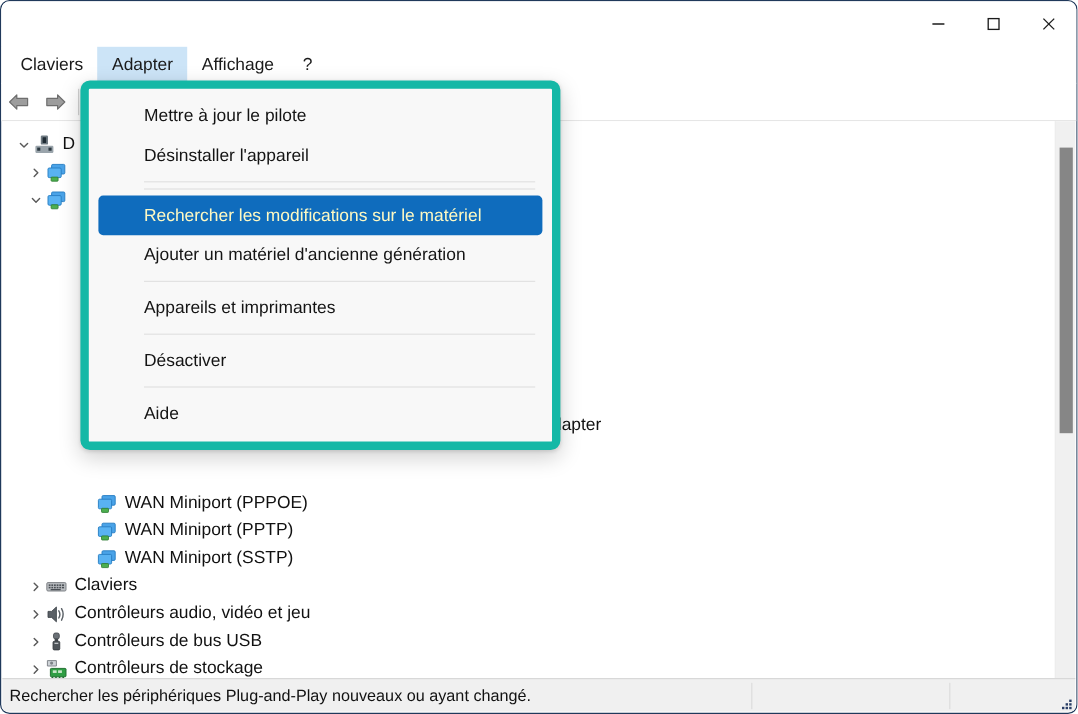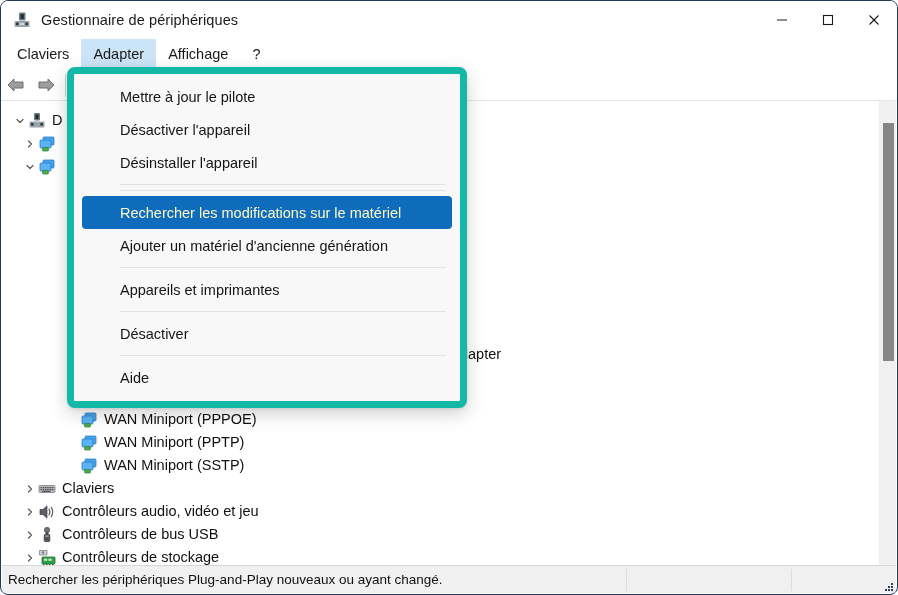--- a/index.html
+++ b/index.html
@@ -137,33 +137,20 @@
   .msep{
     height:1px; background:#e2e2e2; margin:5px 14px 5px 46px;
   }
 </style>
 </head>
 <body>
 
 <div id="window">
 
   <div id="titlebar">
-    <div id="title-left">
-      <span id="app-icon">
-        <svg width="18" height="18" viewBox="0 0 18 18">
-          <rect x="6" y="1.5" width="6.5" height="8" rx="1" fill="#6f7a82"></rect>
-          <rect x="7.6" y="3" width="3.3" height="5" rx="0.5" fill="#23313a"></rect>
-          <rect x="1.5" y="10" width="15" height="6" rx="1" fill="#9aa4ab"></rect>
-          <rect x="3" y="11.6" width="2.6" height="2.6" fill="#2b3840"></rect>
-          <rect x="12.4" y="11.6" width="2.6" height="2.6" fill="#2b3840"></rect>
-          <rect x="6.6" y="12.4" width="4.6" height="1.2" fill="#ffffff"></rect>
-        </svg>
-      </span>
-      <span id="title-text">Gestionnaire de périphériques</span>
-    </div>
     <div id="win-buttons">
       <div class="win-btn" id="btn-min">
         <svg width="12" height="12" viewBox="0 0 12 12">
             <line x1="1" y1="6" x2="11" y2="6" stroke="#1a1a1a" stroke-width="1.1"></line>
           </svg>
       </div>
       <div class="win-btn" id="btn-max">
         <svg width="12" height="12" viewBox="0 0 12 12">
             <rect x="1.5" y="1.5" width="9" height="9" fill="none" stroke="#1a1a1a" stroke-width="1.1"></rect>
           </svg>
@@ -431,21 +418,20 @@
 
   </div>
 
   <div id="scrollbar">
     <div id="sb-thumb"></div>
   </div>
 
   <div id="dropdown">
 
     <div class="mi">Mettre à jour le pilote</div>
-    <div class="mi">Désactiver l'appareil</div>
     <div class="mi">Désinstaller l'appareil</div>
     <div class="msep"></div>
 
     <div class="msep"></div>
 
     <div class="mi sel">Rechercher les modifications sur le matériel</div>
     <div class="mi">Ajouter un matériel d'ancienne génération</div>
     <div class="msep"></div>
 
     <div class="mi">Appareils et imprimantes</div>

